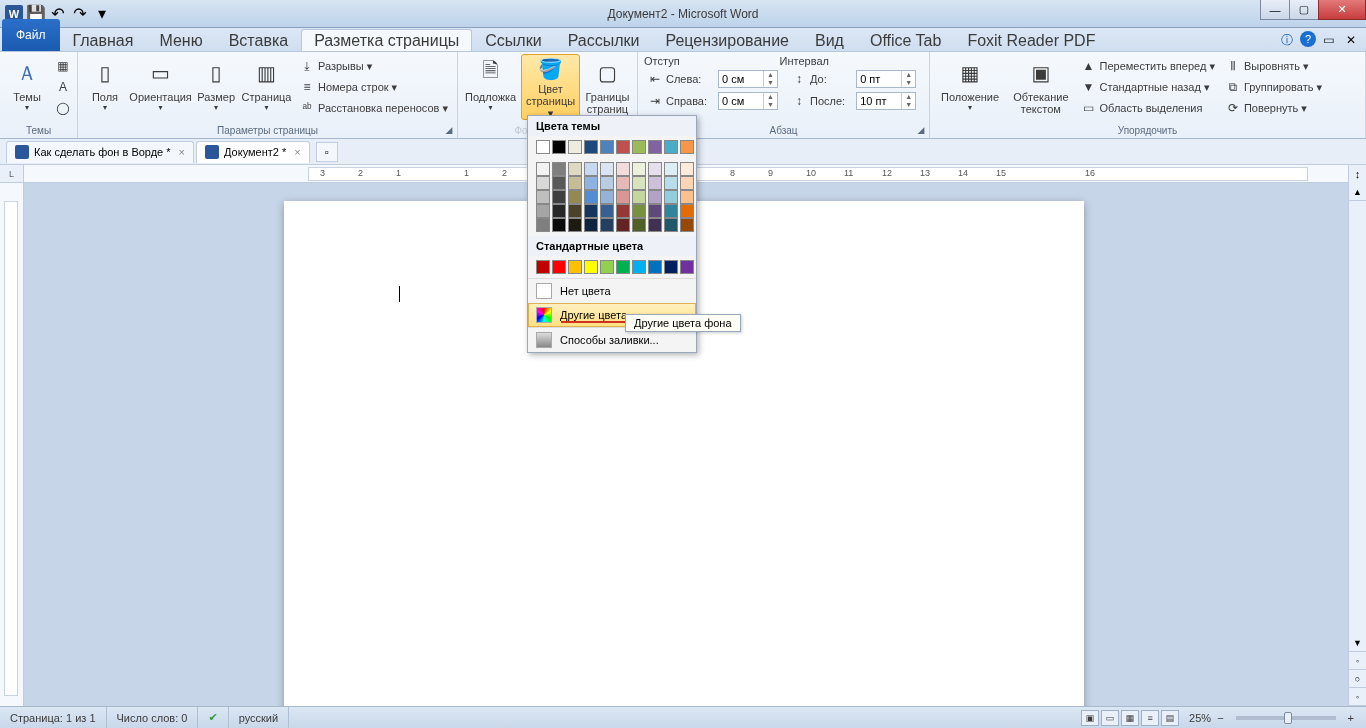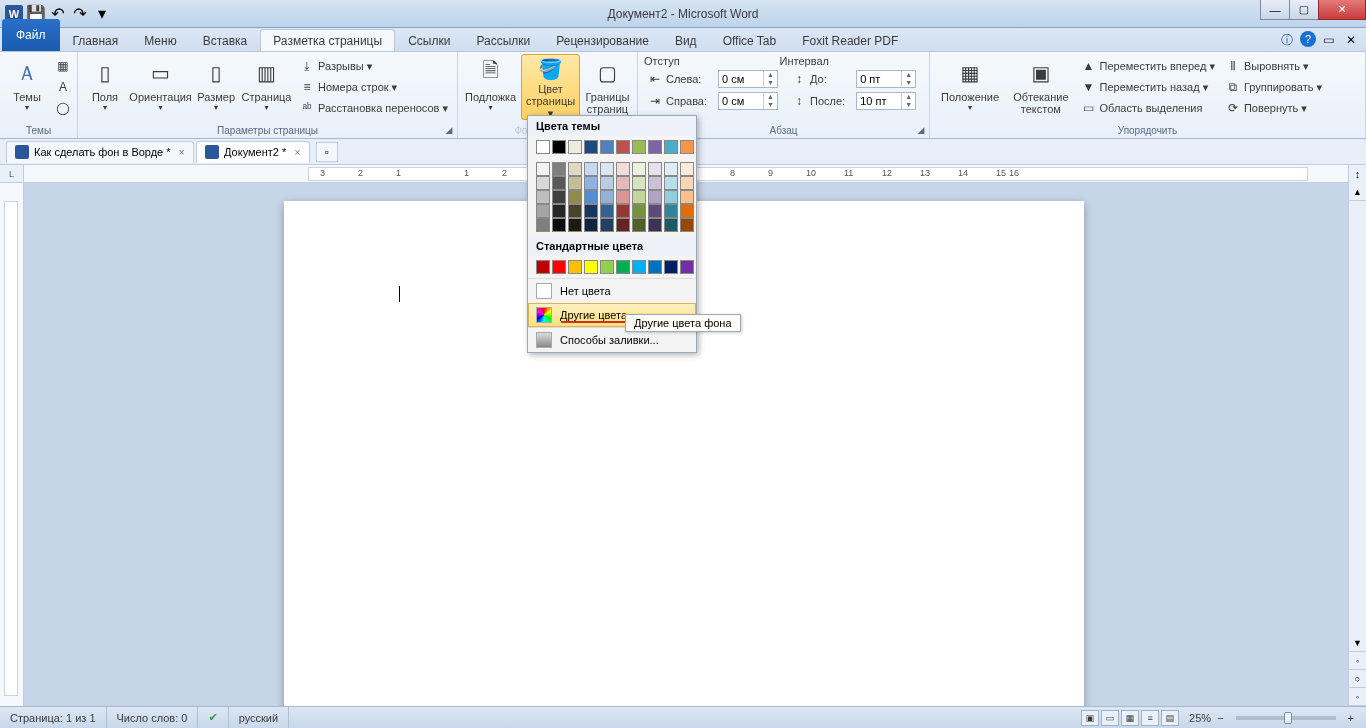--- a/index.html
+++ b/index.html
@@ -12,21 +12,21 @@
 .qat-btn { width: 20px; height: 20px; display: flex; align-items: center; justify-content: center; border-radius: 2px; }
 .word-icon { width: 18px; height: 18px; background: #2b579a; color:#fff; font-weight:bold; font-size:11px; display:flex; align-items:center; justify-content:center; border-radius:2px;}
 .title-text { position: absolute; left: 50%; transform: translateX(-50%); font-size: 12px; color: #3b3b3b; }
 .win-controls { position: absolute; right: 0; top: 0; display: flex; }
 .win-btn { width: 30px; height: 20px; display:flex; align-items:center; justify-content:center; font-size:11px; border:1px solid #7a8aa0; border-top:none; background:linear-gradient(#e8eef8,#cad7e8); margin-left:-1px;}
 .win-btn.close { width: 48px; background: linear-gradient(#e37a7a,#c83c3c); color:#fff; border-color:#8b2a2a;}
 
 
 .ribbon-tabs { height: 24px; background: linear-gradient(#dce7f5,#cfdef0); display:flex; align-items:flex-end; padding-left:2px; border-bottom:1px solid #b8c8dc; position:relative;}
 .file-tab { background: linear-gradient(#2a6fc9,#1a5bb0); color:#fff; padding:16px 14px; font-size:12px; border-radius:3px 3px 0 0; height:22px; display:flex; align-items:center;}
-.tab { padding: 4px 12px; font-size:12px; color:#3b3b3b; height:22px; display:flex; align-items:center; border:1px solid transparent; border-bottom:none;text-align:right; }
+.tab { padding: 4px 12px; font-size:16px; color:#3b3b3b; height:22px; display:flex; align-items:center; border:1px solid transparent; border-bottom:none;text-align:right; }
 .tab.active { background:#f5f9fd; border-color:#b8c8dc; border-radius:3px 3px 0 0; }
 .tab-help { position:absolute; right:6px; top:3px; display:flex; gap:4px; }
 .help-btn { width:18px; height:18px; display:flex; align-items:center; justify-content:center; font-size:12px;}
 
 
 .ribbon { height: 87px; background: linear-gradient(#f5f9fd,#e9f0f9); border-bottom:1px solid #a8b8cc; display:flex;}
 .group { border-right:1px solid #c8d4e4; padding:2px 6px 0 6px; display:flex; flex-direction:column; position:relative; }
 .group-label { font-size:10px; color:#5a6a80; text-align:center; padding:1px 0; position:absolute; bottom:1px; left:0; right:0;}
 .group-body { flex:1; display:flex; align-items:flex-start; gap:4px; }
 .big-btn { display:flex; flex-direction:column; align-items:center; justify-content:flex-start; padding:2px 4px; font-size:11px; color:#3b3b3b; text-align:center; min-width:42px; border:1px solid transparent; border-radius:3px; height:66px;}
@@ -290,21 +290,21 @@
           <span>Обтекание</span>
           <span>текстом</span>
         </div>
       <div class="vstack" style="margin-top:2px">
         <div class="small-row">
             <span class="sic">▲</span>
             <span>Переместить вперед ▾</span>
           </div>
         <div class="small-row">
             <span class="sic">▼</span>
-            <span>Переместить назад ▾</span>
+            <span>Стандартные назад ▾</span>
           </div>
         <div class="small-row">
             <span class="sic">▭</span>
             <span>Область выделения</span>
           </div>
       </div>
       <div class="vstack" style="margin-top:2px">
         <div class="small-row">
             <span class="sic">⫴</span>
             <span>Выровнять ▾</span>
@@ -353,21 +353,21 @@
       <span class="numlab" style="left: 630px;">6</span>
       <span class="numlab" style="left: 668px;">7</span>
       <span class="numlab" style="left: 706px;">8</span>
       <span class="numlab" style="left: 744px;">9</span>
       <span class="numlab" style="left: 782px;">10</span>
       <span class="numlab" style="left: 820px;">11</span>
       <span class="numlab" style="left: 858px;">12</span>
       <span class="numlab" style="left: 896px;">13</span>
       <span class="numlab" style="left: 934px;">14</span>
       <span class="numlab" style="left: 972px;">15</span>
-      <span class="numlab" style="left: 985px;">16</span>
+      <span class="numlab" style="left: 1061px;">16</span>
       <span class="numlab" style="left: 1048px; margin-top: 36px;">17</span>
     </div>
   <div class="ruler-toggle">↕</div>
 </div>
 
 <div class="workspace">
   <div class="vruler">
       <div class="track"></div>
     </div>
   <div class="canvas-wrap">

